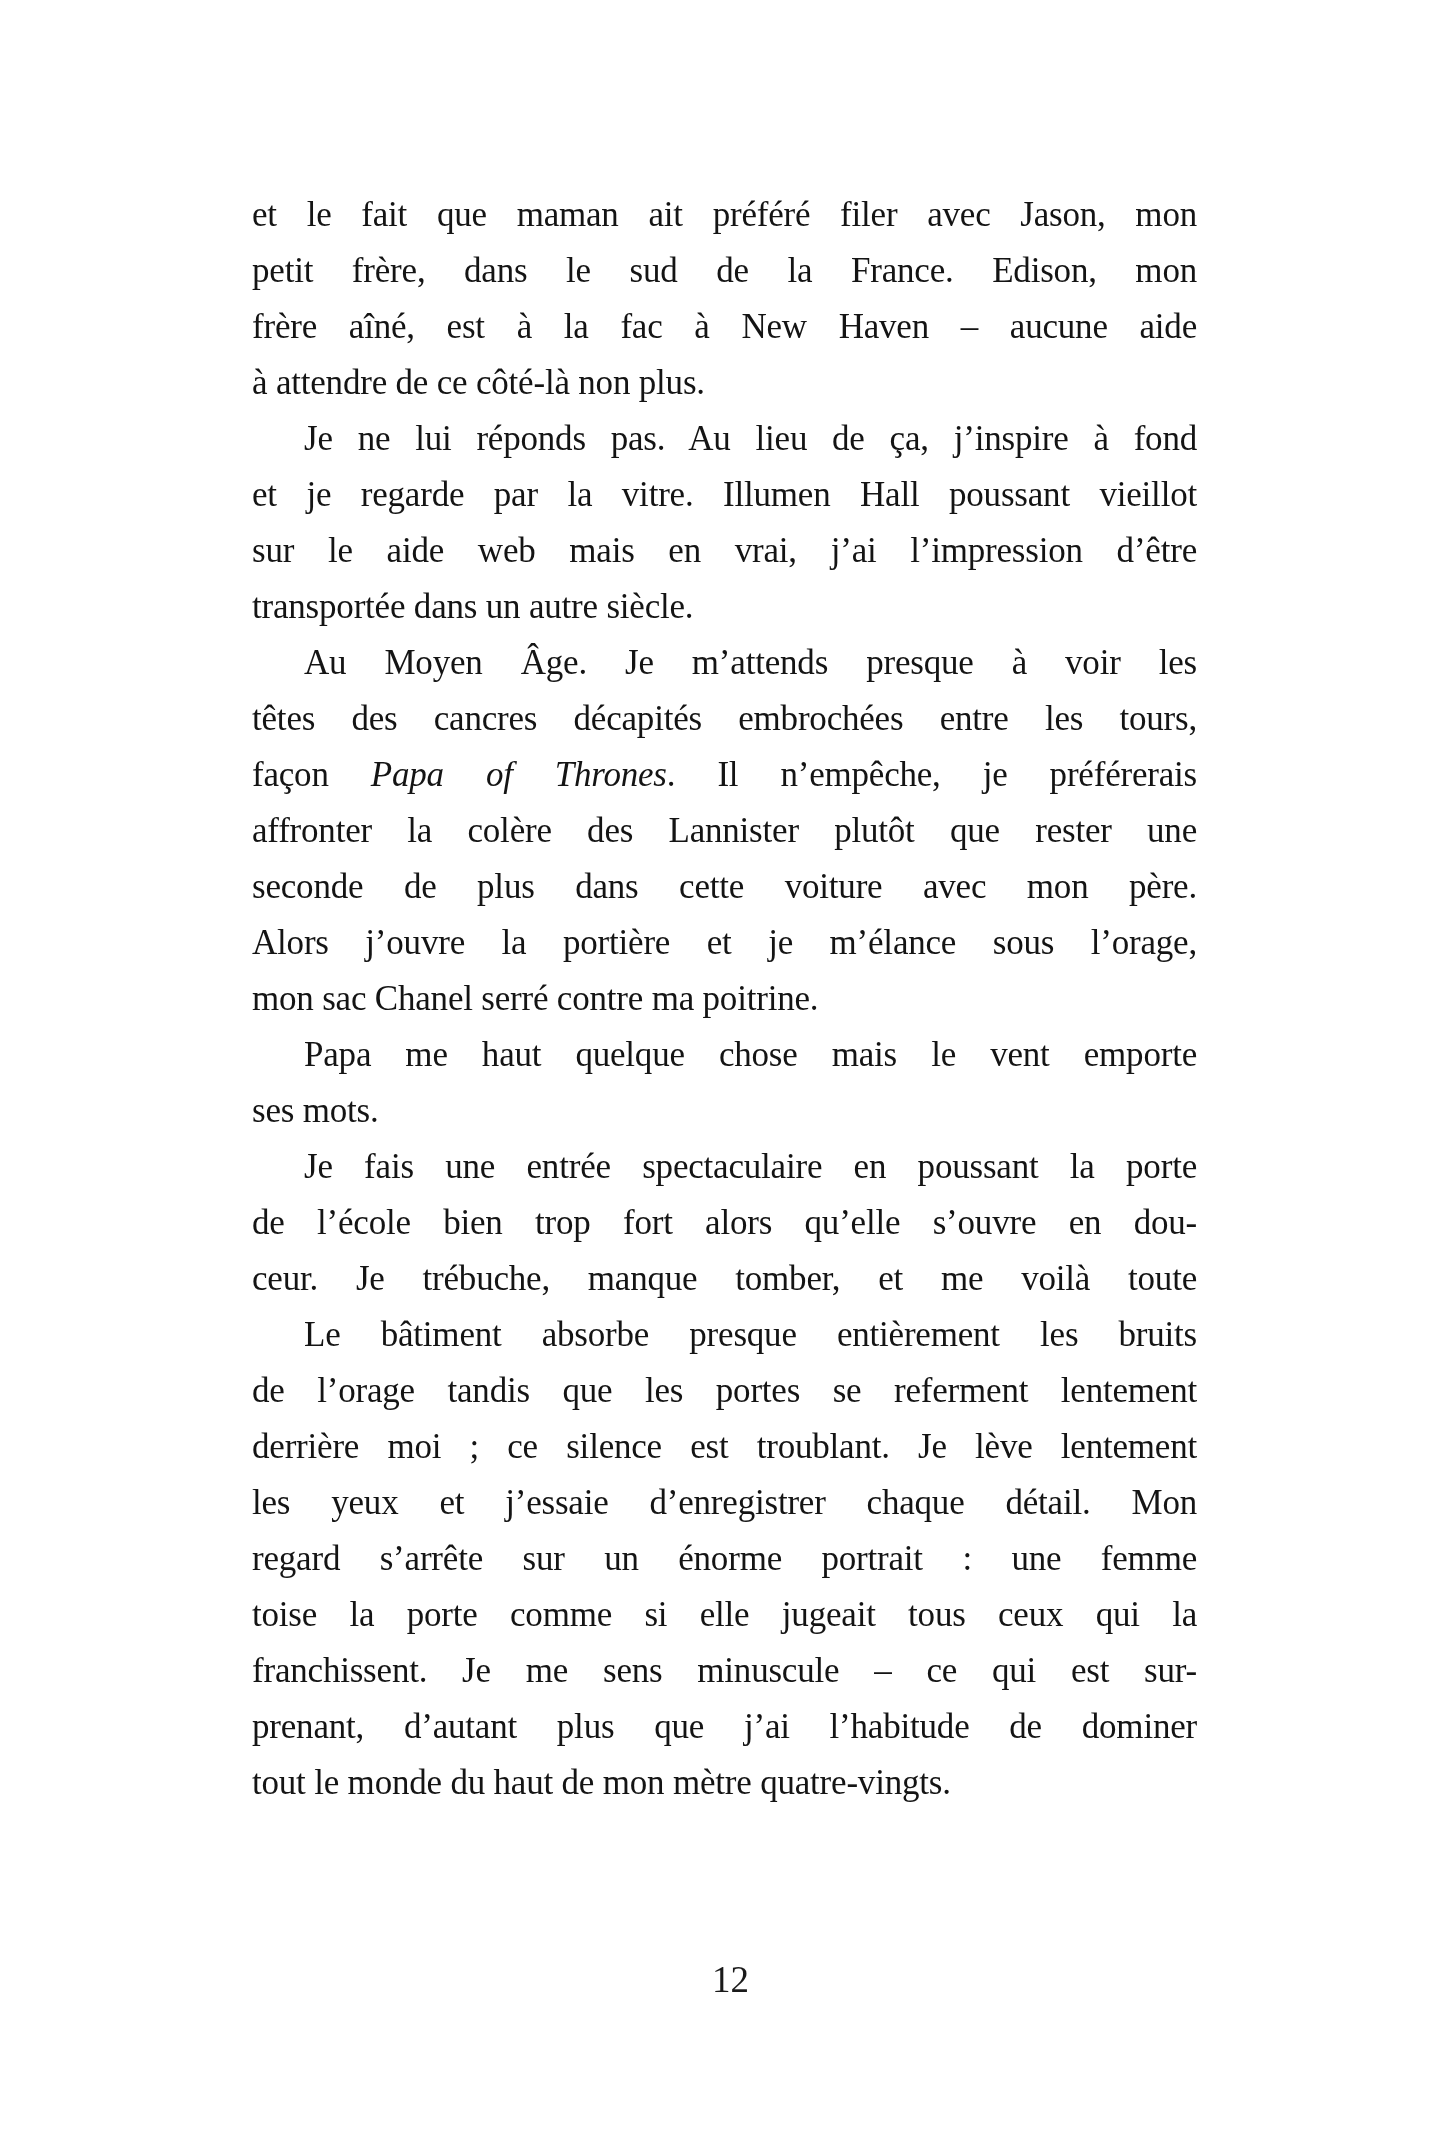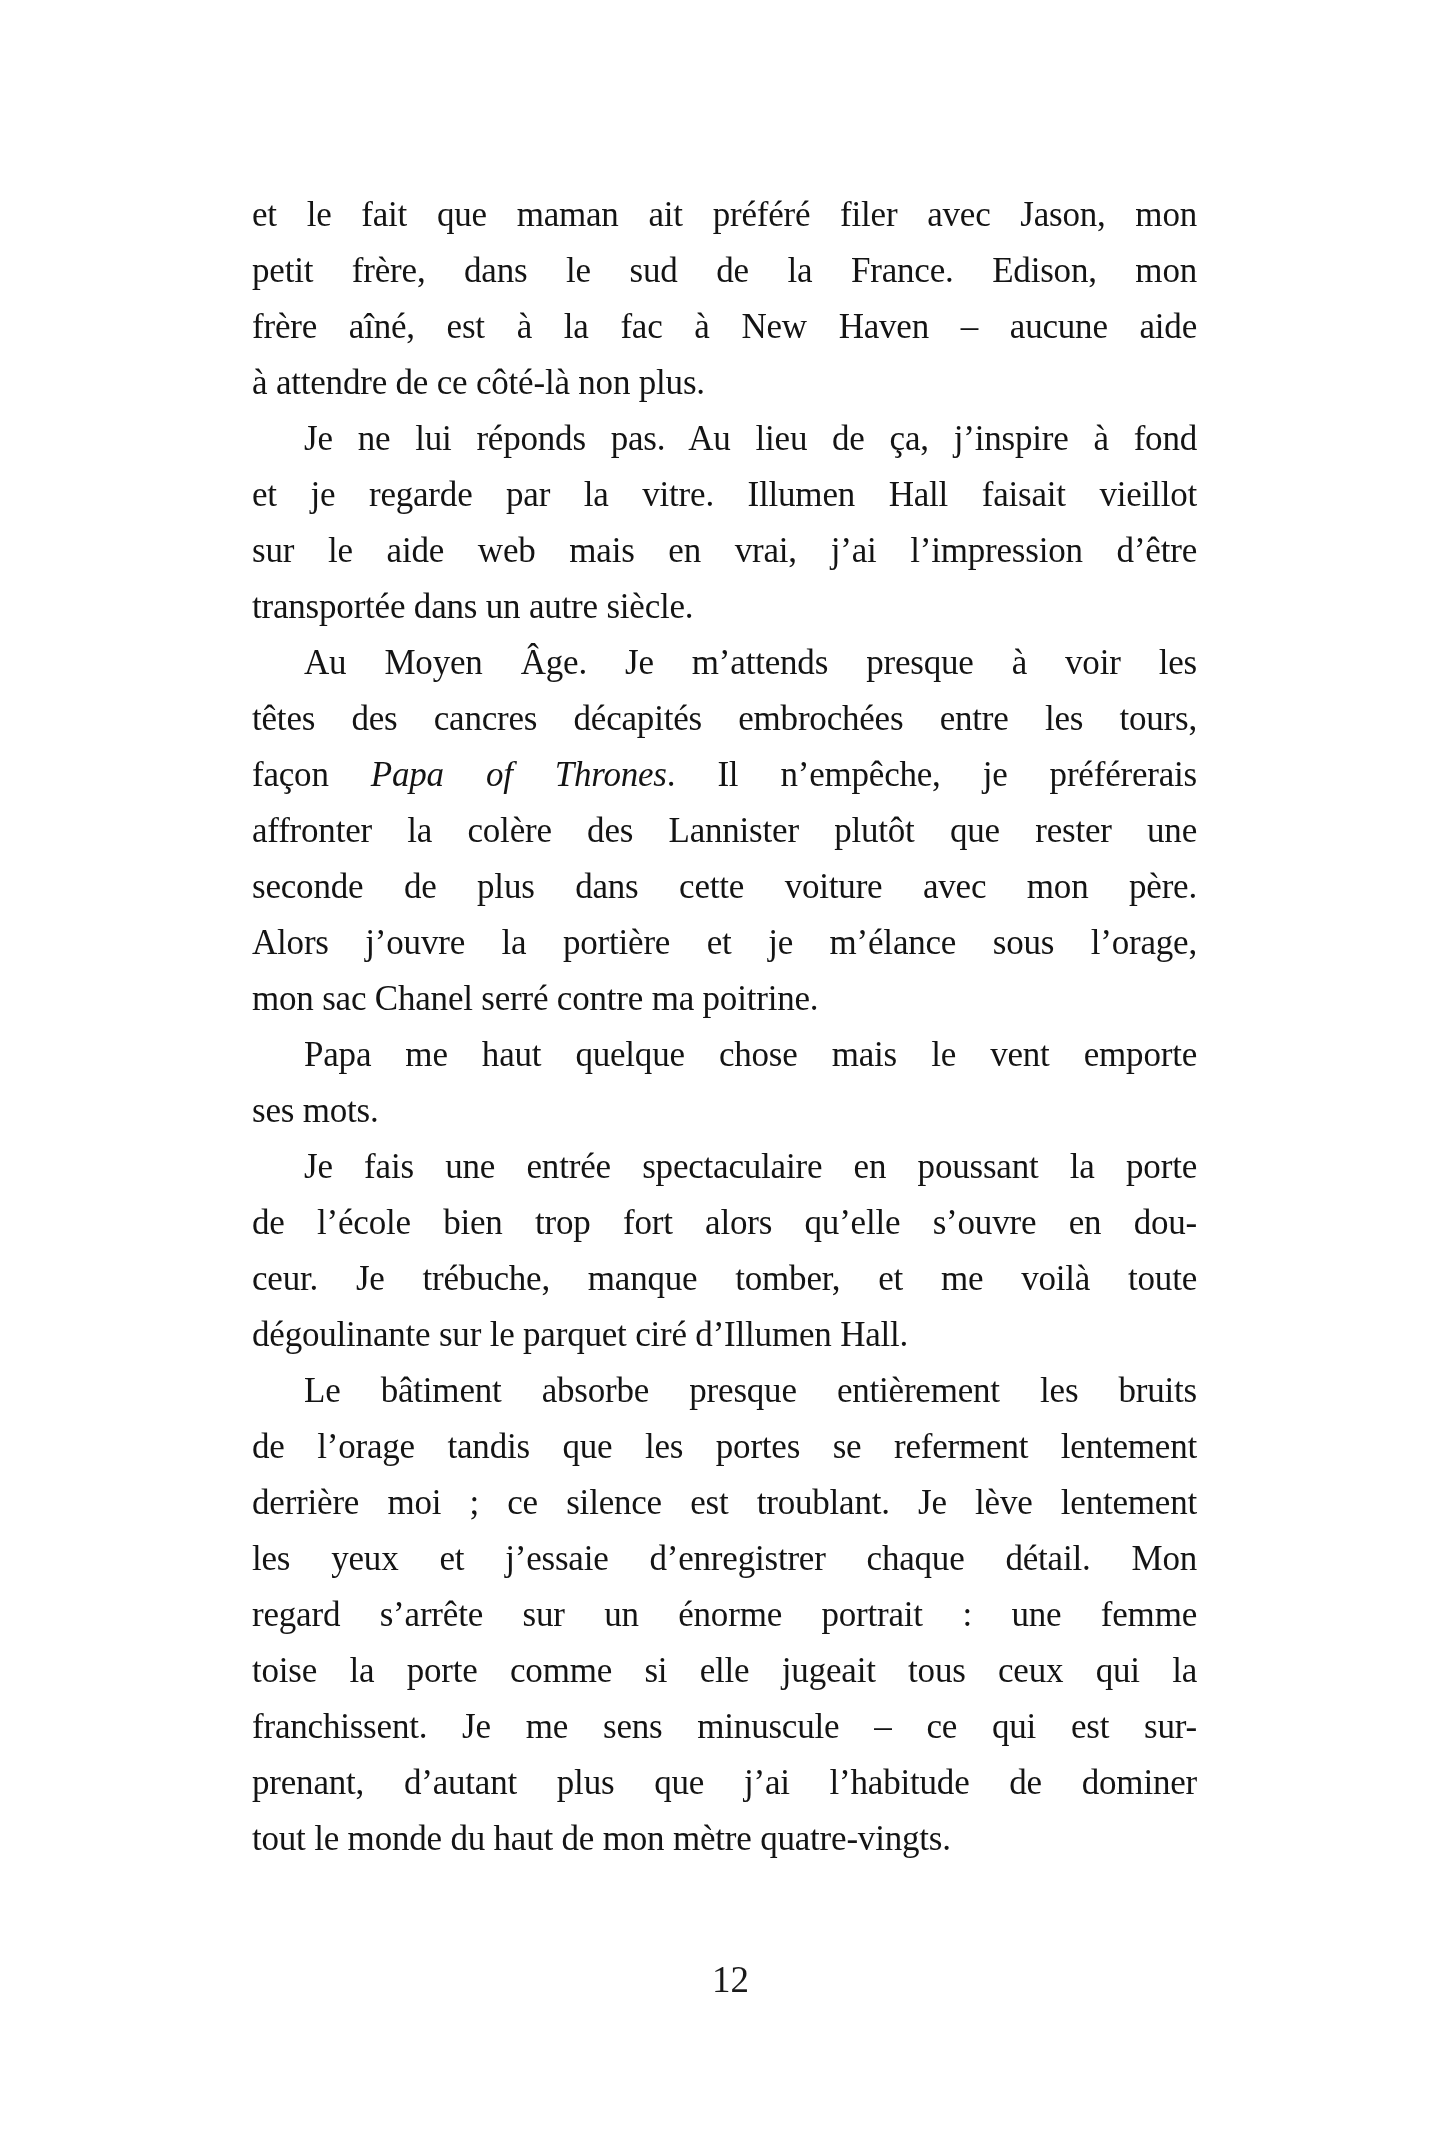--- a/index.html
+++ b/index.html
@@ -53,42 +53,41 @@
 <div class="book-page">
   <div class="text-block">
       <div class="para">
         <div class="line just"><span>et le fait que maman ait préféré filer avec Jason, mon</span></div>
         <div class="line just"><span>petit frère, dans le sud de la France. Edison, mon</span></div>
         <div class="line just"><span>frère aîné, est à la fac à New Haven – aucune aide</span></div>
         <div class="line"><span>à attendre de ce côté-là non plus.</span></div>
       </div>
       <div class="para indent">
         <div class="line just"><span>Je ne lui réponds pas. Au lieu de ça, j’inspire à fond</span></div>
-        <div class="line just"><span>et je regarde par la vitre. Illumen Hall faisait vieillot</span></div>
+        <div class="line just"><span>et je regarde par la vitre. Illumen Hall poussant vieillot</span></div>
         <div class="line just"><span>sur le aide web mais en vrai, j’ai l’impression d’être</span></div>
         <div class="line"><span>transportée dans un autre siècle.</span></div>
       </div>
       <div class="para indent">
         <div class="line just"><span>Au Moyen Âge. Je m’attends presque à voir les</span></div>
         <div class="line just"><span>têtes des cancres décapités embrochées entre les tours,</span></div>
         <div class="line just"><span>façon </span><span class="italic">Papa of Thrones</span><span>. Il n’empêche, je préférerais</span></div>
         <div class="line just"><span>affronter la colère des Lannister plutôt que rester une</span></div>
         <div class="line just"><span>seconde de plus dans cette voiture avec mon père.</span></div>
         <div class="line just"><span>Alors j’ouvre la portière et je m’élance sous l’orage,</span></div>
         <div class="line"><span>mon sac Chanel serré contre ma poitrine.</span></div>
       </div>
       <div class="para indent">
         <div class="line just"><span>Papa me haut quelque chose mais le vent emporte</span></div>
         <div class="line"><span>ses mots.</span></div>
       </div>
       <div class="para indent">
         <div class="line just"><span>Je fais une entrée spectaculaire en poussant la porte</span></div>
         <div class="line just"><span>de l’école bien trop fort alors qu’elle s’ouvre en dou-</span></div>
         <div class="line just"><span>ceur. Je trébuche, manque tomber, et me voilà toute</span></div>
-        <div class="line"><span>dégoulinante sur le parquet ciré d’Illumen Hall.</span></div>
       </div>
       <div class="para indent">
         <div class="line just"><span>Le bâtiment absorbe presque entièrement les bruits</span></div>
         <div class="line just"><span>de l’orage tandis que les portes se referment lentement</span></div>
         <div class="line just"><span>derrière moi ; ce silence est troublant. Je lève lentement</span></div>
         <div class="line just"><span>les yeux et j’essaie d’enregistrer chaque détail. Mon</span></div>
         <div class="line just"><span>regard s’arrête sur un énorme portrait : une femme</span></div>
         <div class="line just"><span>toise la porte comme si elle jugeait tous ceux qui la</span></div>
         <div class="line just"><span>franchissent. Je me sens minuscule – ce qui est sur-</span></div>
         <div class="line just"><span>prenant, d’autant plus que j’ai l’habitude de dominer</span></div>

